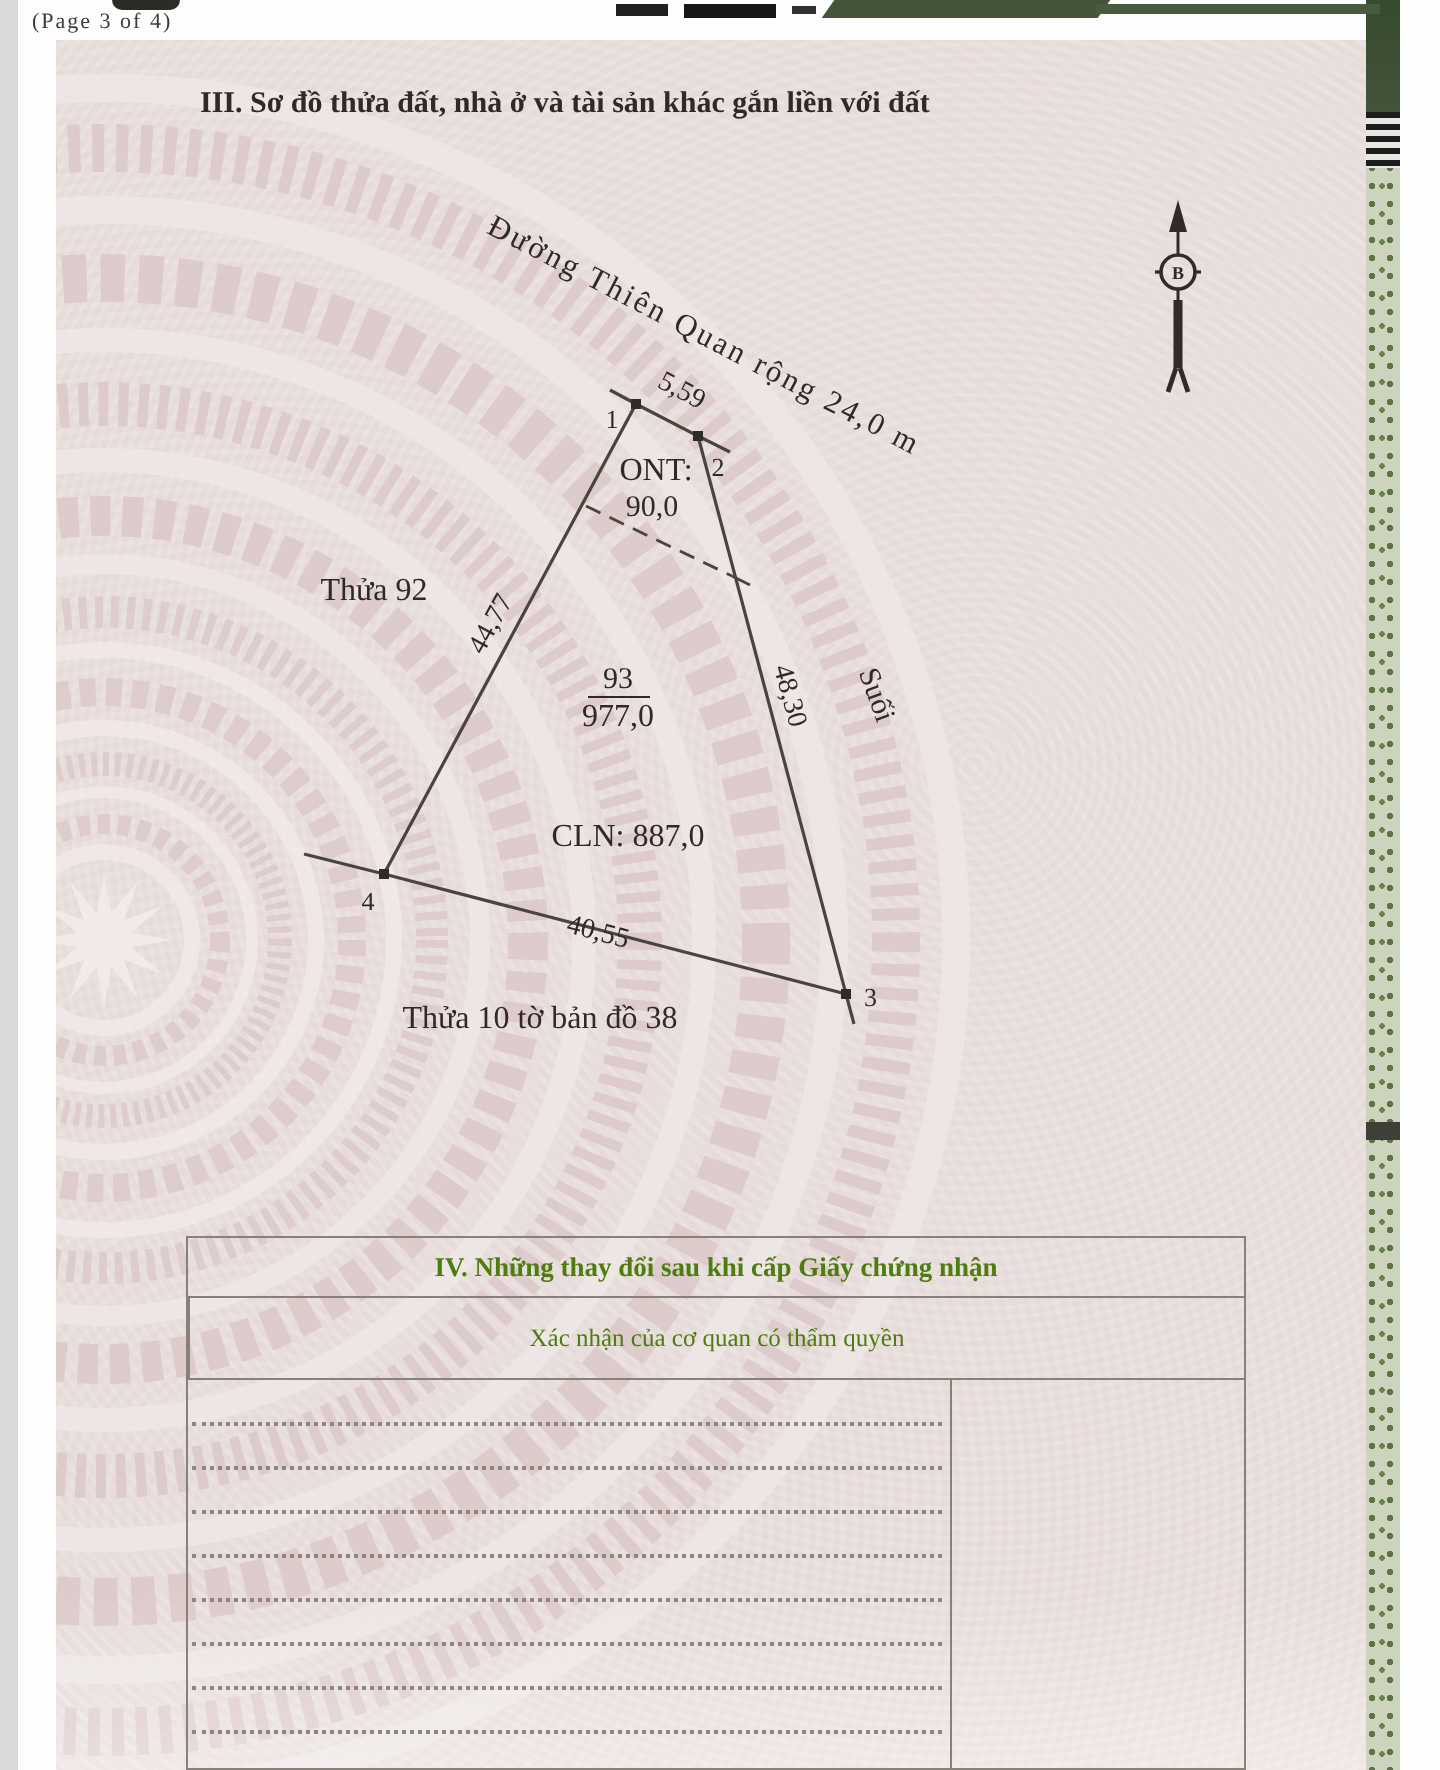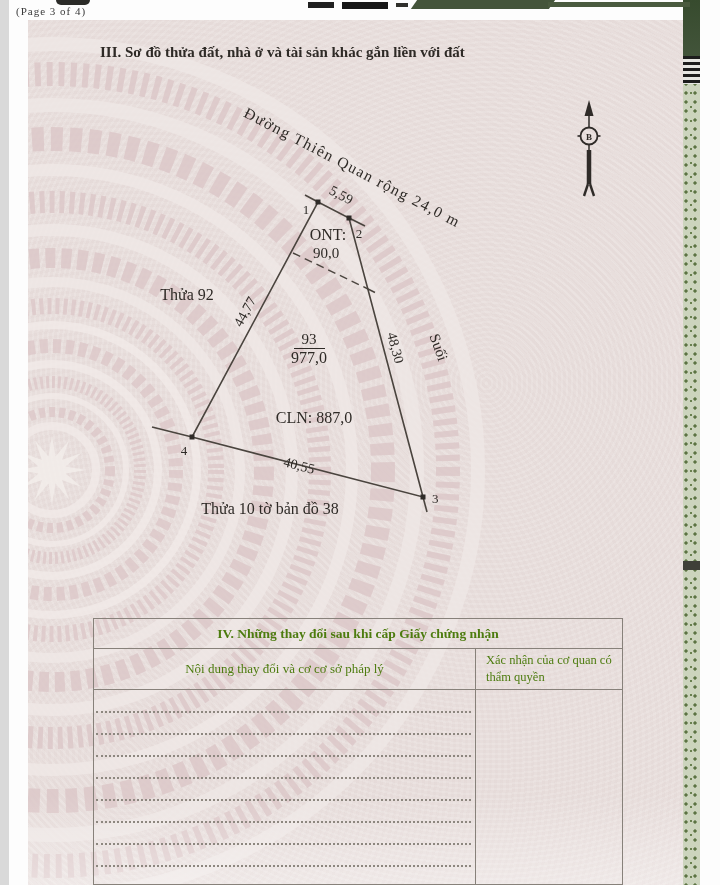--- a/index.html
+++ b/index.html
@@ -184,21 +184,20 @@
   <text x="314" y="423" text-anchor="middle" font-size="16">CLN: 887,0</text>
 
   <text x="187" y="300" text-anchor="middle" font-size="16">Thửa 92</text>
   <text transform="translate(434,349) rotate(70)" text-anchor="middle" font-size="15">Suối</text>
   <text x="270" y="514" text-anchor="middle" font-size="16">Thửa 10 tờ bản đồ 38</text>
 </svg>
 
 <div class="changes">
   <div class="t-title">IV. Những thay đổi sau khi cấp Giấy chứng nhận</div>
   <div class="t-cols">
-    <div class="t-col-left">Nội dung thay đổi và cơ cơ sở pháp lý</div>
     <div class="t-col-right">Xác nhận của cơ quan có thẩm quyền</div>
   </div>
   <div class="t-body">
     <div class="t-body-left">
       <div class="dotted-row"></div>
       <div class="dotted-row"></div>
       <div class="dotted-row"></div>
       <div class="dotted-row"></div>
       <div class="dotted-row"></div>
       <div class="dotted-row"></div>

